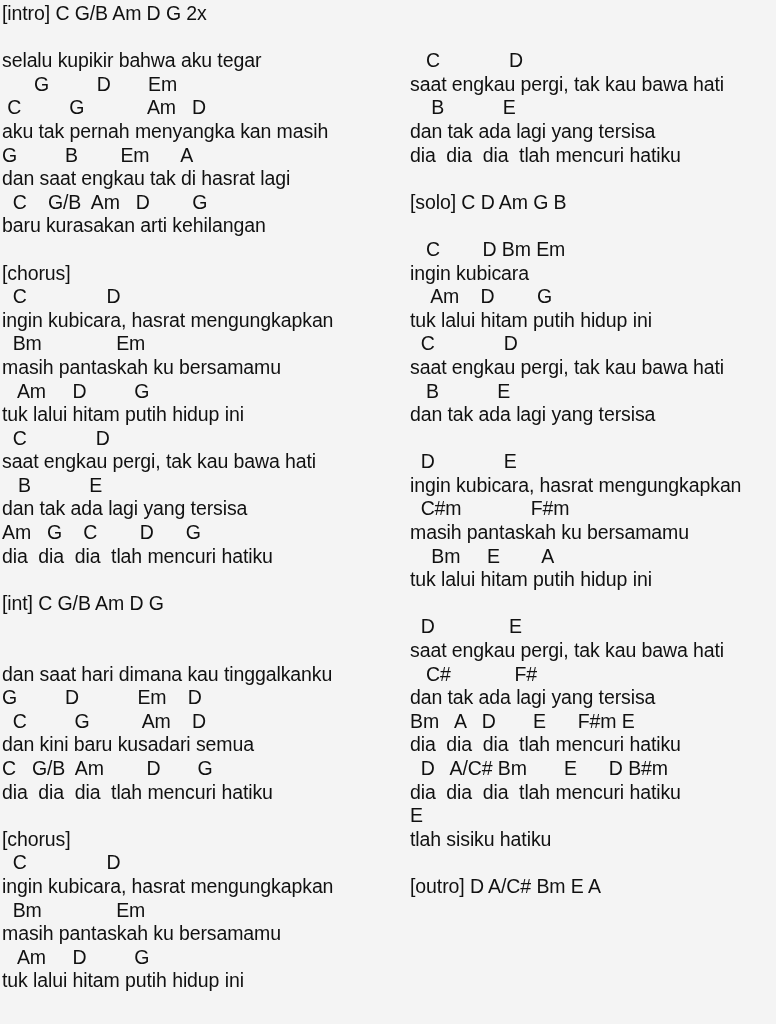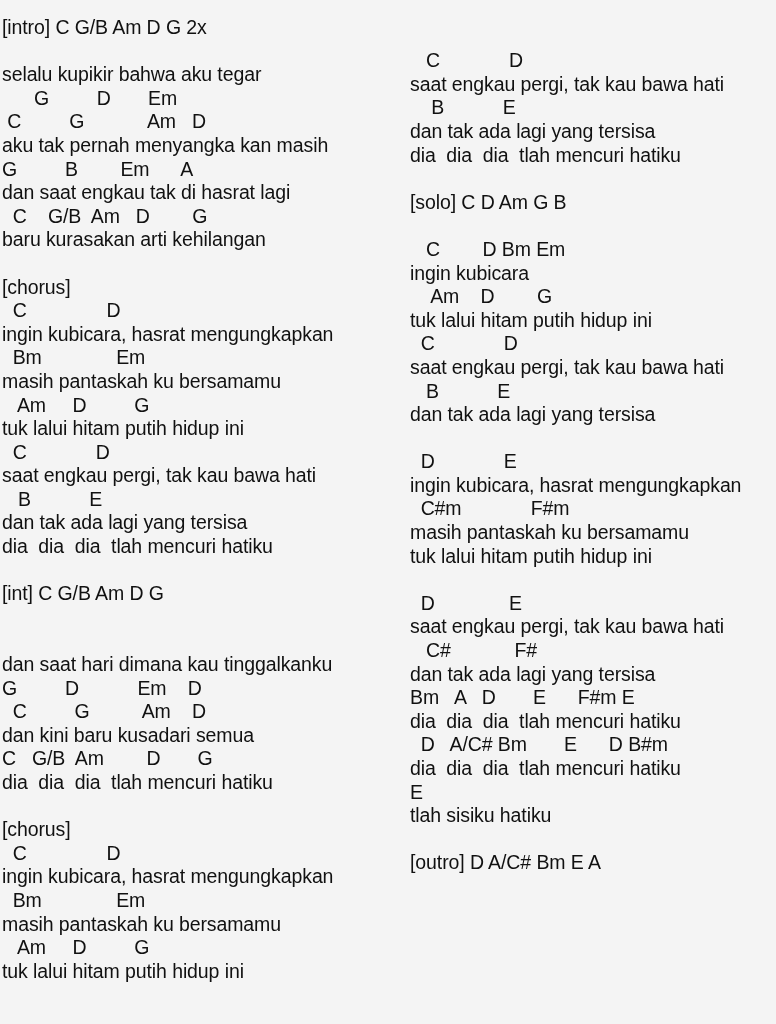--- a/index.html
+++ b/index.html
@@ -42,21 +42,21 @@
     letter-spacing: -0.1px;
     color: #111111;
     min-height: 23.6px;
   }
 
   .sheet-line.blank {
     height: 23.6px;
   }
 
   
-  #column-left  .sheet-line:first-child { margin-top: 16px; }
+  #column-left  .sheet-line:first-child { margin-top: 2px; }
   #column-right .sheet-line:first-child { margin-top: 2px; }
 </style>
 </head>
 <body>
 
 <div id="chord-sheet">
 
   <div class="column" id="column-left">
     <span class="sheet-line">[intro] C G/B Am D G 2x</span>
     <span class="sheet-line blank"></span>
@@ -73,20 +73,21 @@
     <span class="sheet-line">  C               D</span>
     <span class="sheet-line">ingin kubicara, hasrat mengungkapkan</span>
     <span class="sheet-line">  Bm              Em</span>
     <span class="sheet-line">masih pantaskah ku bersamamu</span>
     <span class="sheet-line">   Am     D         G</span>
     <span class="sheet-line">tuk lalui hitam putih hidup ini</span>
     <span class="sheet-line">  C             D</span>
     <span class="sheet-line">saat engkau pergi, tak kau bawa hati</span>
     <span class="sheet-line">   B           E</span>
     <span class="sheet-line">dan tak ada lagi yang tersisa</span>
+    <span class="sheet-line">Am   G    C        D      G</span>
     <span class="sheet-line">dia  dia  dia  tlah mencuri hatiku</span>
     <span class="sheet-line blank"></span>
     <span class="sheet-line">[int] C G/B Am D G</span>
     <span class="sheet-line blank"></span>
     <span class="sheet-line blank"></span>
     <span class="sheet-line">dan saat hari dimana kau tinggalkanku</span>
     <span class="sheet-line">G         D           Em    D</span>
     <span class="sheet-line">  C         G          Am    D</span>
     <span class="sheet-line">dan kini baru kusadari semua</span>
     <span class="sheet-line">C   G/B  Am        D       G</span>
@@ -118,20 +119,21 @@
     <span class="sheet-line">tuk lalui hitam putih hidup ini</span>
     <span class="sheet-line">  C             D</span>
     <span class="sheet-line">saat engkau pergi, tak kau bawa hati</span>
     <span class="sheet-line">   B           E</span>
     <span class="sheet-line">dan tak ada lagi yang tersisa</span>
     <span class="sheet-line blank"></span>
     <span class="sheet-line">  D             E</span>
     <span class="sheet-line">ingin kubicara, hasrat mengungkapkan</span>
     <span class="sheet-line">  C#m             F#m</span>
     <span class="sheet-line">masih pantaskah ku bersamamu</span>
+    <span class="sheet-line">    Bm     E        A</span>
     <span class="sheet-line">tuk lalui hitam putih hidup ini</span>
     <span class="sheet-line blank"></span>
     <span class="sheet-line">  D              E</span>
     <span class="sheet-line">saat engkau pergi, tak kau bawa hati</span>
     <span class="sheet-line">   C#            F#</span>
     <span class="sheet-line">dan tak ada lagi yang tersisa</span>
     <span class="sheet-line">Bm   A   D       E      F#m E</span>
     <span class="sheet-line">dia  dia  dia  tlah mencuri hatiku</span>
     <span class="sheet-line">  D   A/C# Bm       E      D B#m</span>
     <span class="sheet-line">dia  dia  dia  tlah mencuri hatiku</span>

